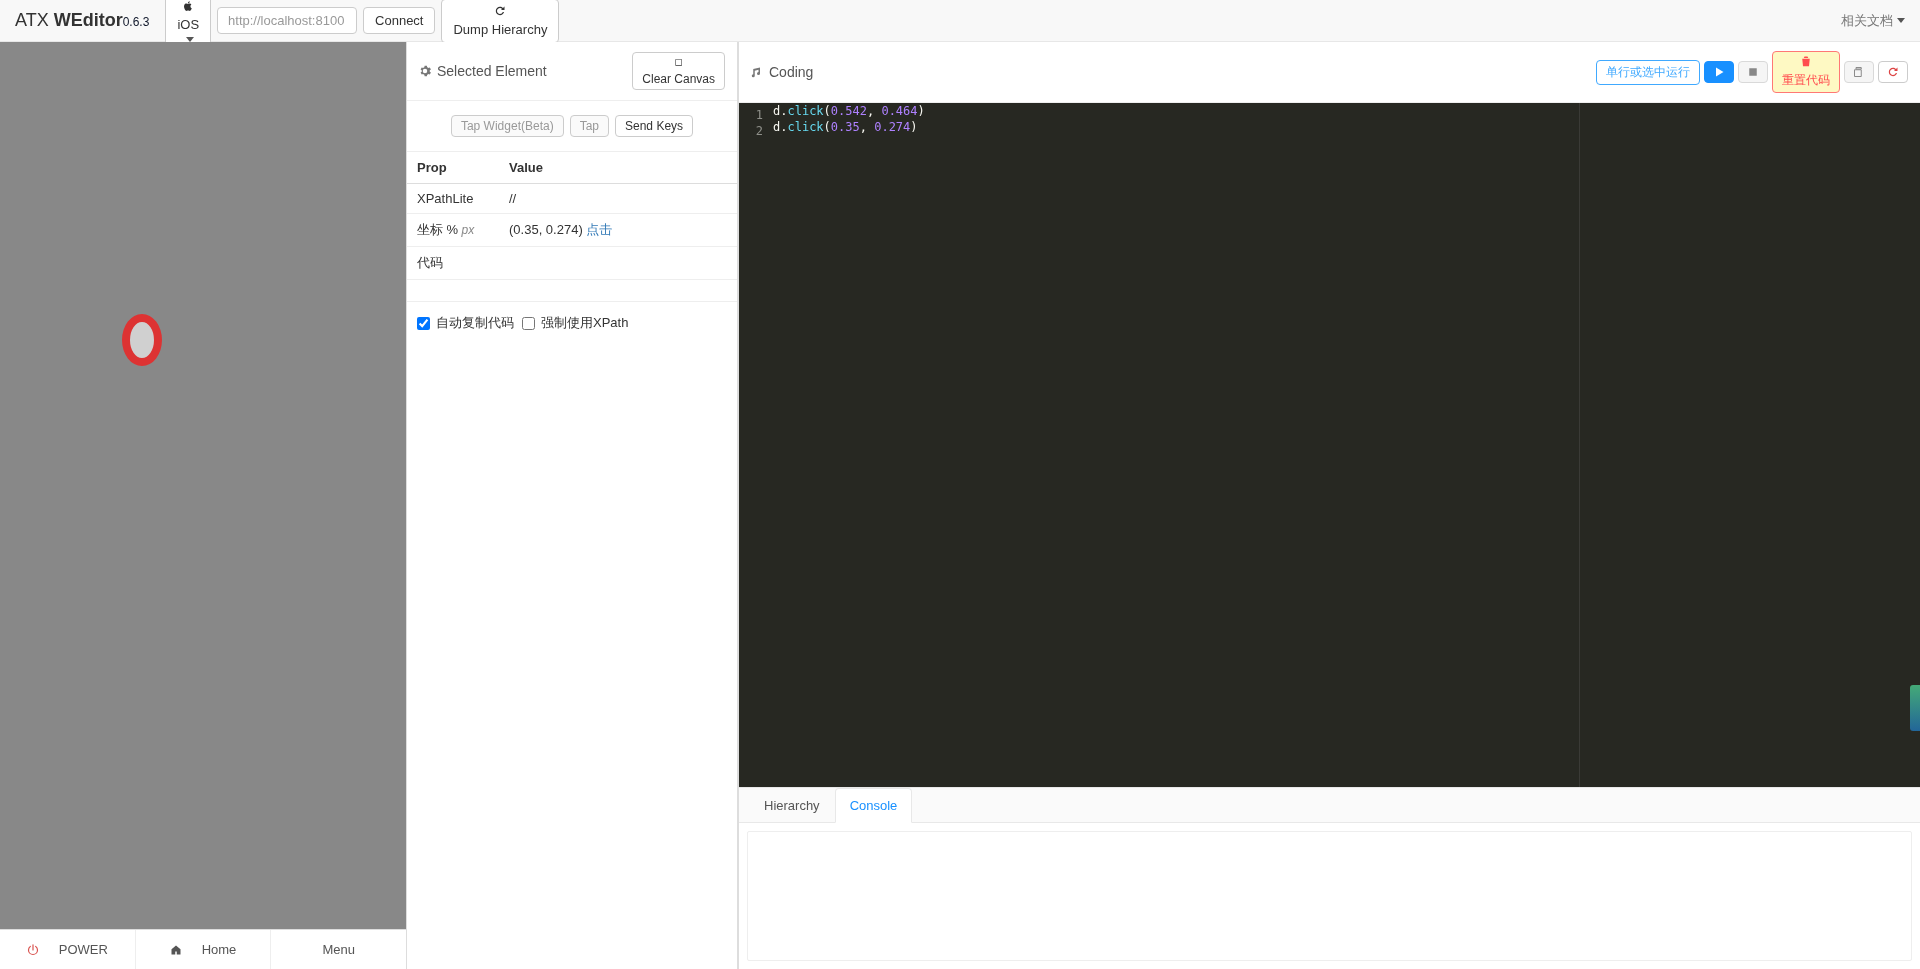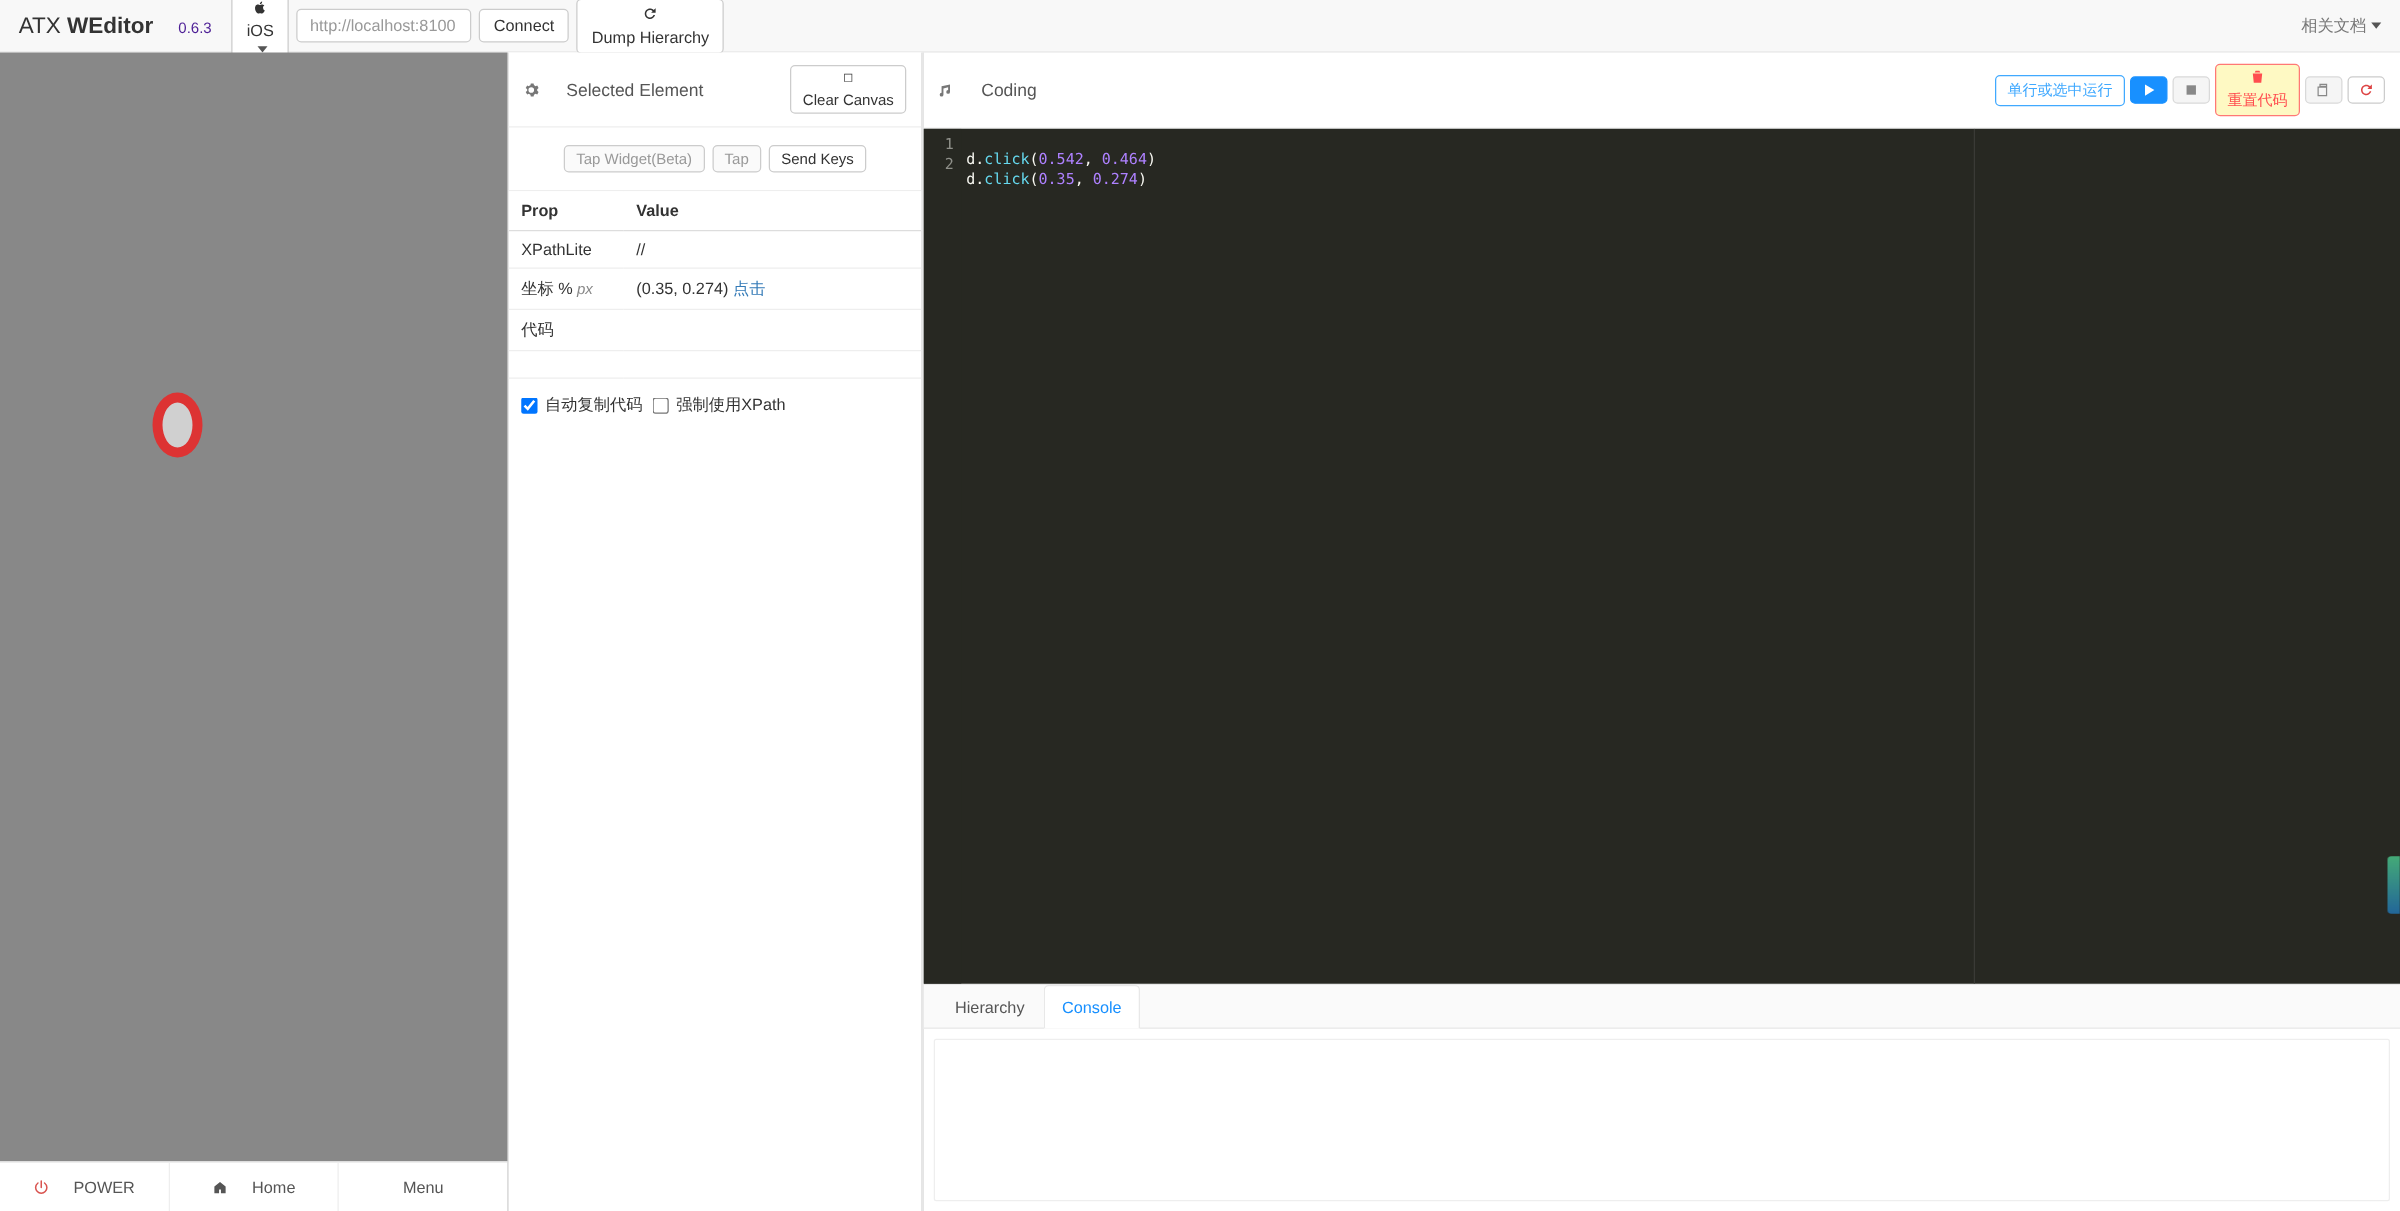--- a/index.html
+++ b/index.html
@@ -2,21 +2,21 @@
 <html><head>
 <meta charset="utf-8">
 <style>
 * { margin: 0; padding: 0; box-sizing: border-box; }
 body { font-family: -apple-system, BlinkMacSystemFont, "Segoe UI", Helvetica, Arial, sans-serif; font-size: 14px; color: #333; background: #fff; overflow: hidden; }
 
 .top-bar { height: 42px; background: #f8f8f8; border-bottom: 1px solid #e7e7e7; display: flex; align-items: center; padding: 0 15px; justify-content: space-between; }
 .top-left { display: flex; align-items: center; gap: 6px; }
 .brand { font-size: 18px; margin-right: 10px; white-space: nowrap; }
 .brand .bold { font-weight: 700; }
-.brand .ver { font-size: 12px; color: #4c1d95; margin-left: 20px;}
+.brand .ver { font-size: 12px; color: #0f172a; margin-left: 0;}
 .btn { display: inline-flex; align-items: center; padding: 5px 11px; background: #fff; border: 1px solid #ccc; border-radius: 4px; cursor: pointer; font-size: 13px; color: #333; gap: 5px; white-space: nowrap; flex-direction: column; }
 .btn-sm { padding: 3px 9px; font-size: 12px; }
 .input { padding: 5px 10px; border: 1px solid #ccc; border-radius: 4px; font-size: 13px; width: 140px; background: #fff; }
 .input::placeholder { color: #999; }
 .caret { display: inline-block; width: 0; height: 0; margin-left: 4px; border-left: 4px solid transparent; border-right: 4px solid transparent; border-top: 5px solid #555; }
 .top-right { display: flex; align-items: center; }
 .top-right .link { color: #777; font-size: 13px; cursor: pointer; display: flex; align-items: center; }
 
 .main { display: flex; height: calc(100vh - 42px); }
 
@@ -25,21 +25,21 @@
 .device-canvas { flex: 1; position: relative; }
 .touch-dot { position: absolute; width: 40px; height: 52px; border-radius: 50%; background: #d0d0d0; border: 8px solid #d33; left: 122px; top: 272px; }
 .device-tabs { height: 40px; background: #fff; display: flex; border-top: 1px solid #ddd; }
 .device-tab { flex: 1; display: flex; align-items: center; justify-content: center; gap: 20px; font-size: 13px; color: #555; cursor: pointer; border-right: 1px solid #eee; }
 .device-tab:last-child { border-right: none; }
 .power-icon { color: #d9534f; }
 
 
 .middle-panel { width: 332px; border-left: 1px solid #ddd; border-right: 1px solid #ddd; display: flex; flex-direction: column; background: #fff; }
 .panel-header { padding: 10px 12px; border-bottom: 1px solid #eee; display: flex; justify-content: space-between; align-items: center; }
-.panel-title { font-size: 14px; color: #555; display: flex; align-items: center; gap: 22px; }
+.panel-title { font-size: 14px; color: #555; display: flex; align-items: center; gap: 6px; }
 .action-row { padding: 14px 10px; display: flex; gap: 6px; justify-content: center; border-bottom: 1px solid #eee; }
 .prop-table { width: 100%; border-collapse: collapse; font-size: 13px; }
 .prop-table th { text-align: left; padding: 8px 10px; border-bottom: 1px solid #ddd; background: #fff; font-weight: 700; }
 .prop-table td { padding: 7px 10px; border-bottom: 1px solid #eee; }
 .prop-table .col1 { width: 92px; }
 .prop-table .italic { font-style: italic; color: #888; font-size: 12px; }
 .link-text { color: #337ab7; cursor: pointer; }
 .checks { padding: 12px 10px; font-size: 13px; display: flex; align-items: center; gap: 4px; }
 .checks input { margin-right: 2px; }
 
@@ -47,21 +47,21 @@
 .right-panel { flex: 1; display: flex; flex-direction: column; border-left: 1px solid #ddd;}
 .code-header { padding: 9px 12px; border-bottom: 1px solid #eee; display: flex; justify-content: space-between; align-items: center; }
 .code-buttons { display: flex; gap: 4px; align-items: center; }
 .btn-blue-o { border-color: #40a9ff; color: #40a9ff; background: #fff; }
 .btn-blue { background: #1890ff; border-color: #1890ff; color: #fff; padding: 4px 7px; }
 .btn-red-o { border-color: #ff7875; color: #ff4d4f; background: #fef9c3; }
 .btn-icon { padding: 4px 8px;}
 .btn-light { background:#f5f5f5; border-color:#d9d9d9; color:#888;}
 .editor { flex: 1; background: #272822; font-family: Consolas, Monaco, monospace; font-size: 12px; display: flex; min-height: 200px; overflow: hidden;}
 .gutter { width: 30px; background: #272822; color: #8f908a; text-align: right; padding: 4px 6px 4px 0; line-height: 16px; user-select: none;}
-.code-lines { padding: 16px 0; color: #f8f8f2; line-height: 16px; position: relative; flex: 1;}
+.code-lines { padding: 0 0; color: #f8f8f2; line-height: 16px; position: relative; flex: 1;}
 .code-lines .line { white-space: pre; padding: 0 4px; }
 .tok-id { color: #f8f8f2; }
 .tok-fn { color: #66d9ef; }
 .tok-num { color: #ae81ff; }
 .tok-p { color: #f8f8f2; }
 
 .bottom-tabs { height: 36px; background: #fafafa; border-top: 1px solid #e8e8e8; border-bottom: 1px solid #e8e8e8; display: flex; align-items: stretch; padding: 0 10px; }
 .bottom-tab { padding: 0 14px; display: flex; align-items: center; cursor: pointer; font-size: 13px; color: #555; border: 1px solid transparent; margin-bottom: -1px; }
 .bottom-tab.active { color: #1890ff; background: #fff; border-color: #e8e8e8 #e8e8e8 #fff #e8e8e8; border-radius: 4px 4px 0 0; }
 .console { height: 130px; background: #fff; margin: 8px; border: 1px solid #eee; border-radius: 2px; }

